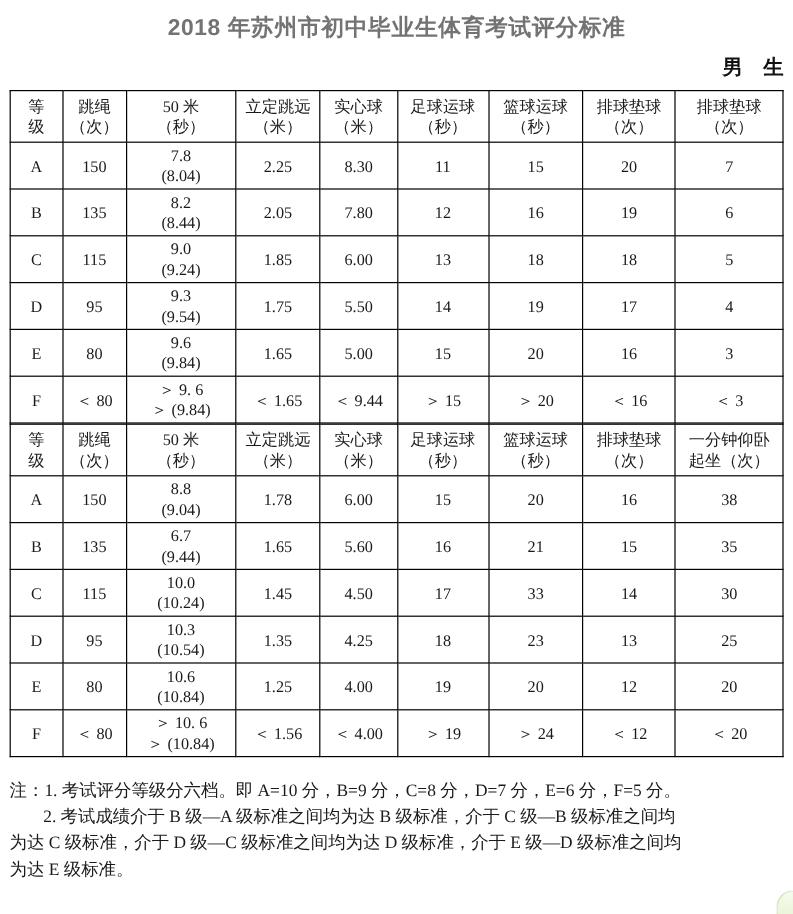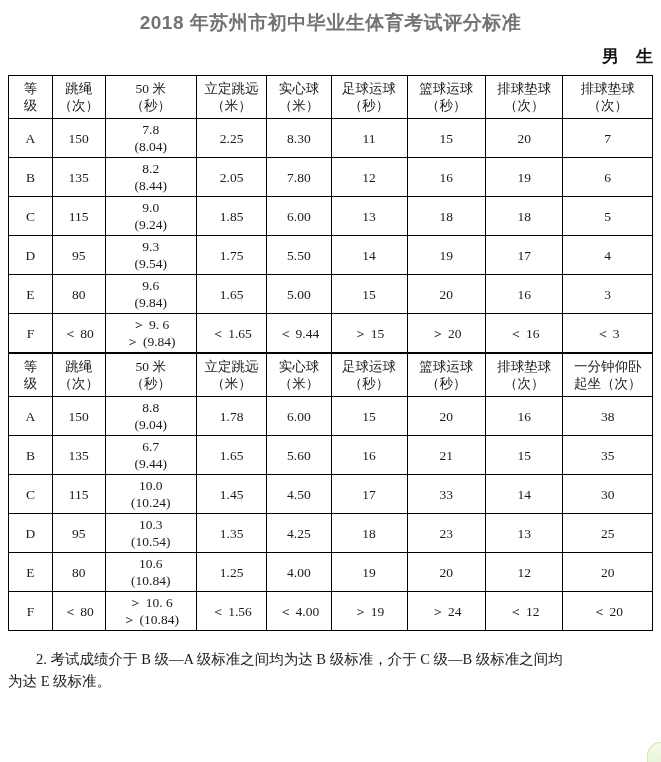--- a/index.html
+++ b/index.html
@@ -308,19 +308,21 @@
             <td>＞ 19</td>
             <td>＞ 24</td>
             <td>＜ 12</td>
             <td>＜ 20</td>
           </tr>
         </tbody>
       </table>
   </section>
 
   <div class="notes">
+      <div class="note-line">注：1. 考试评分等级分六档。即 A=10 分，B=9 分，C=8 分，D=7 分，E=6 分，F=5 分。</div>
       <div class="note-line indent">2. 考试成绩介于 B 级—A 级标准之间均为达 B 级标准，介于 C 级—B 级标准之间均</div>
+      <div class="note-line">为达 C 级标准，介于 D 级—C 级标准之间均为达 D 级标准，介于 E 级—D 级标准之间均</div>
       <div class="note-line">为达 E 级标准。</div>
     </div>
 
 </div>
 
 <div class="fab-edge"></div>
 
 </body></html>

